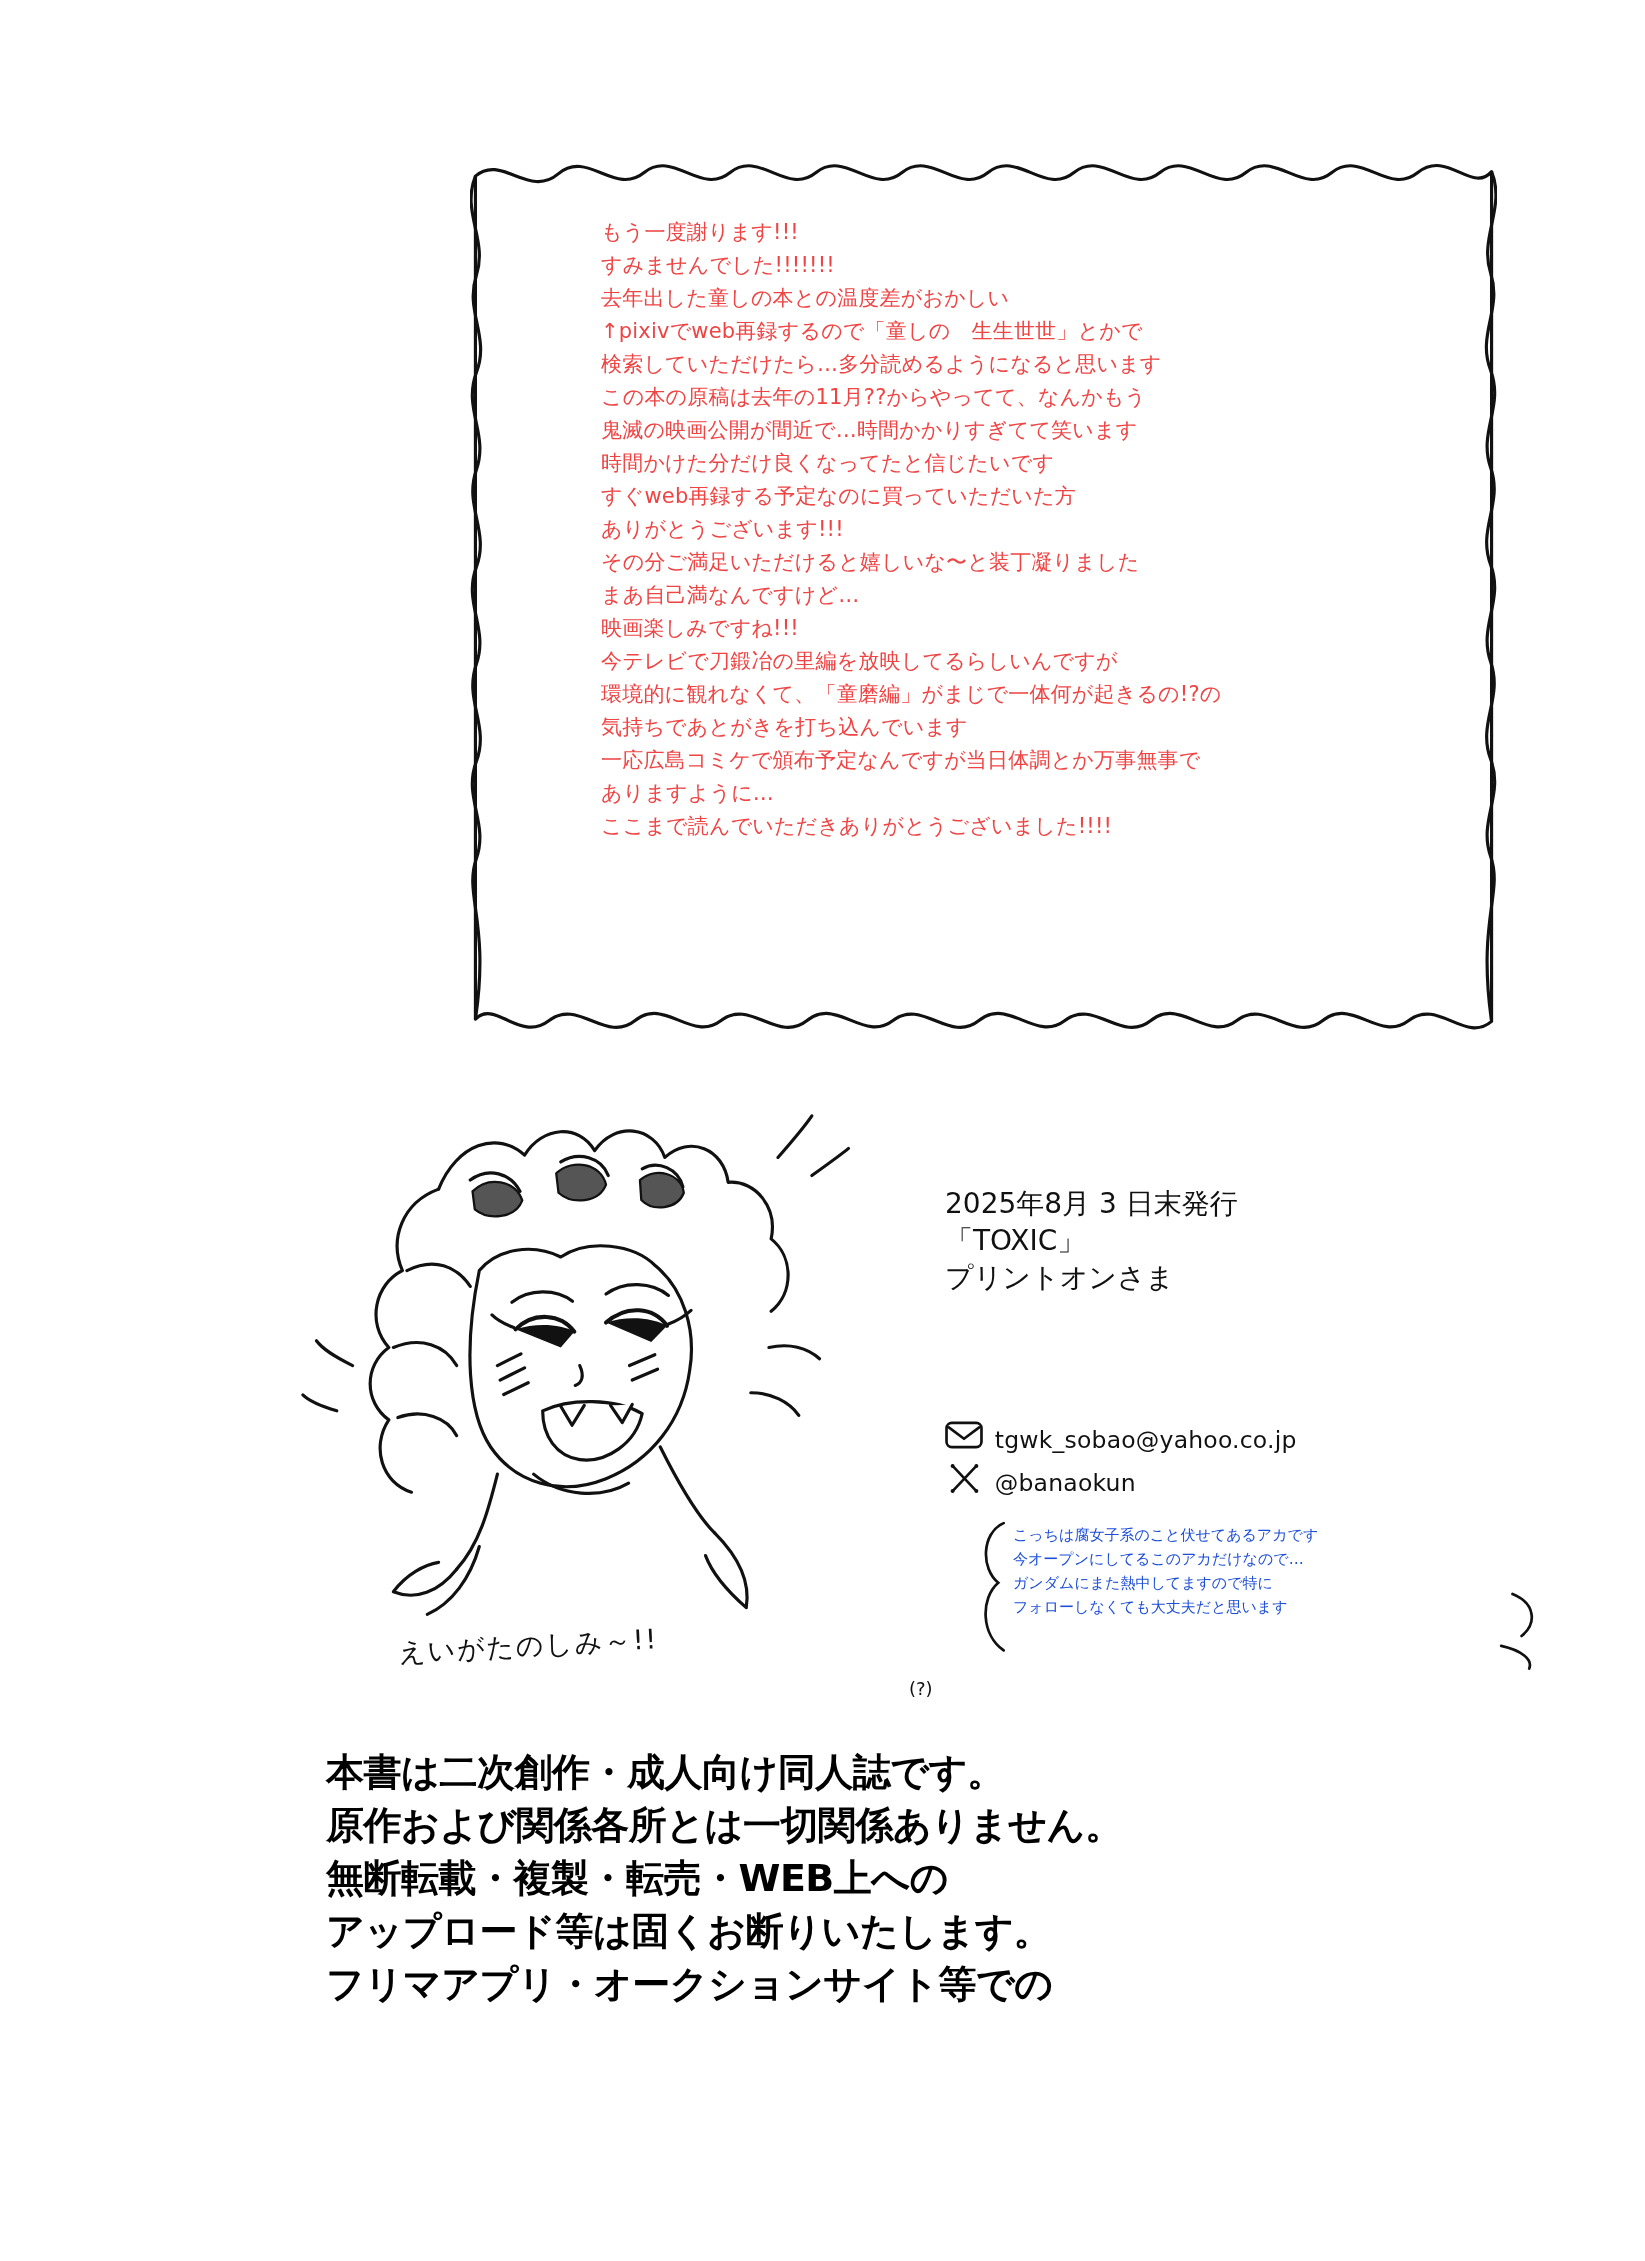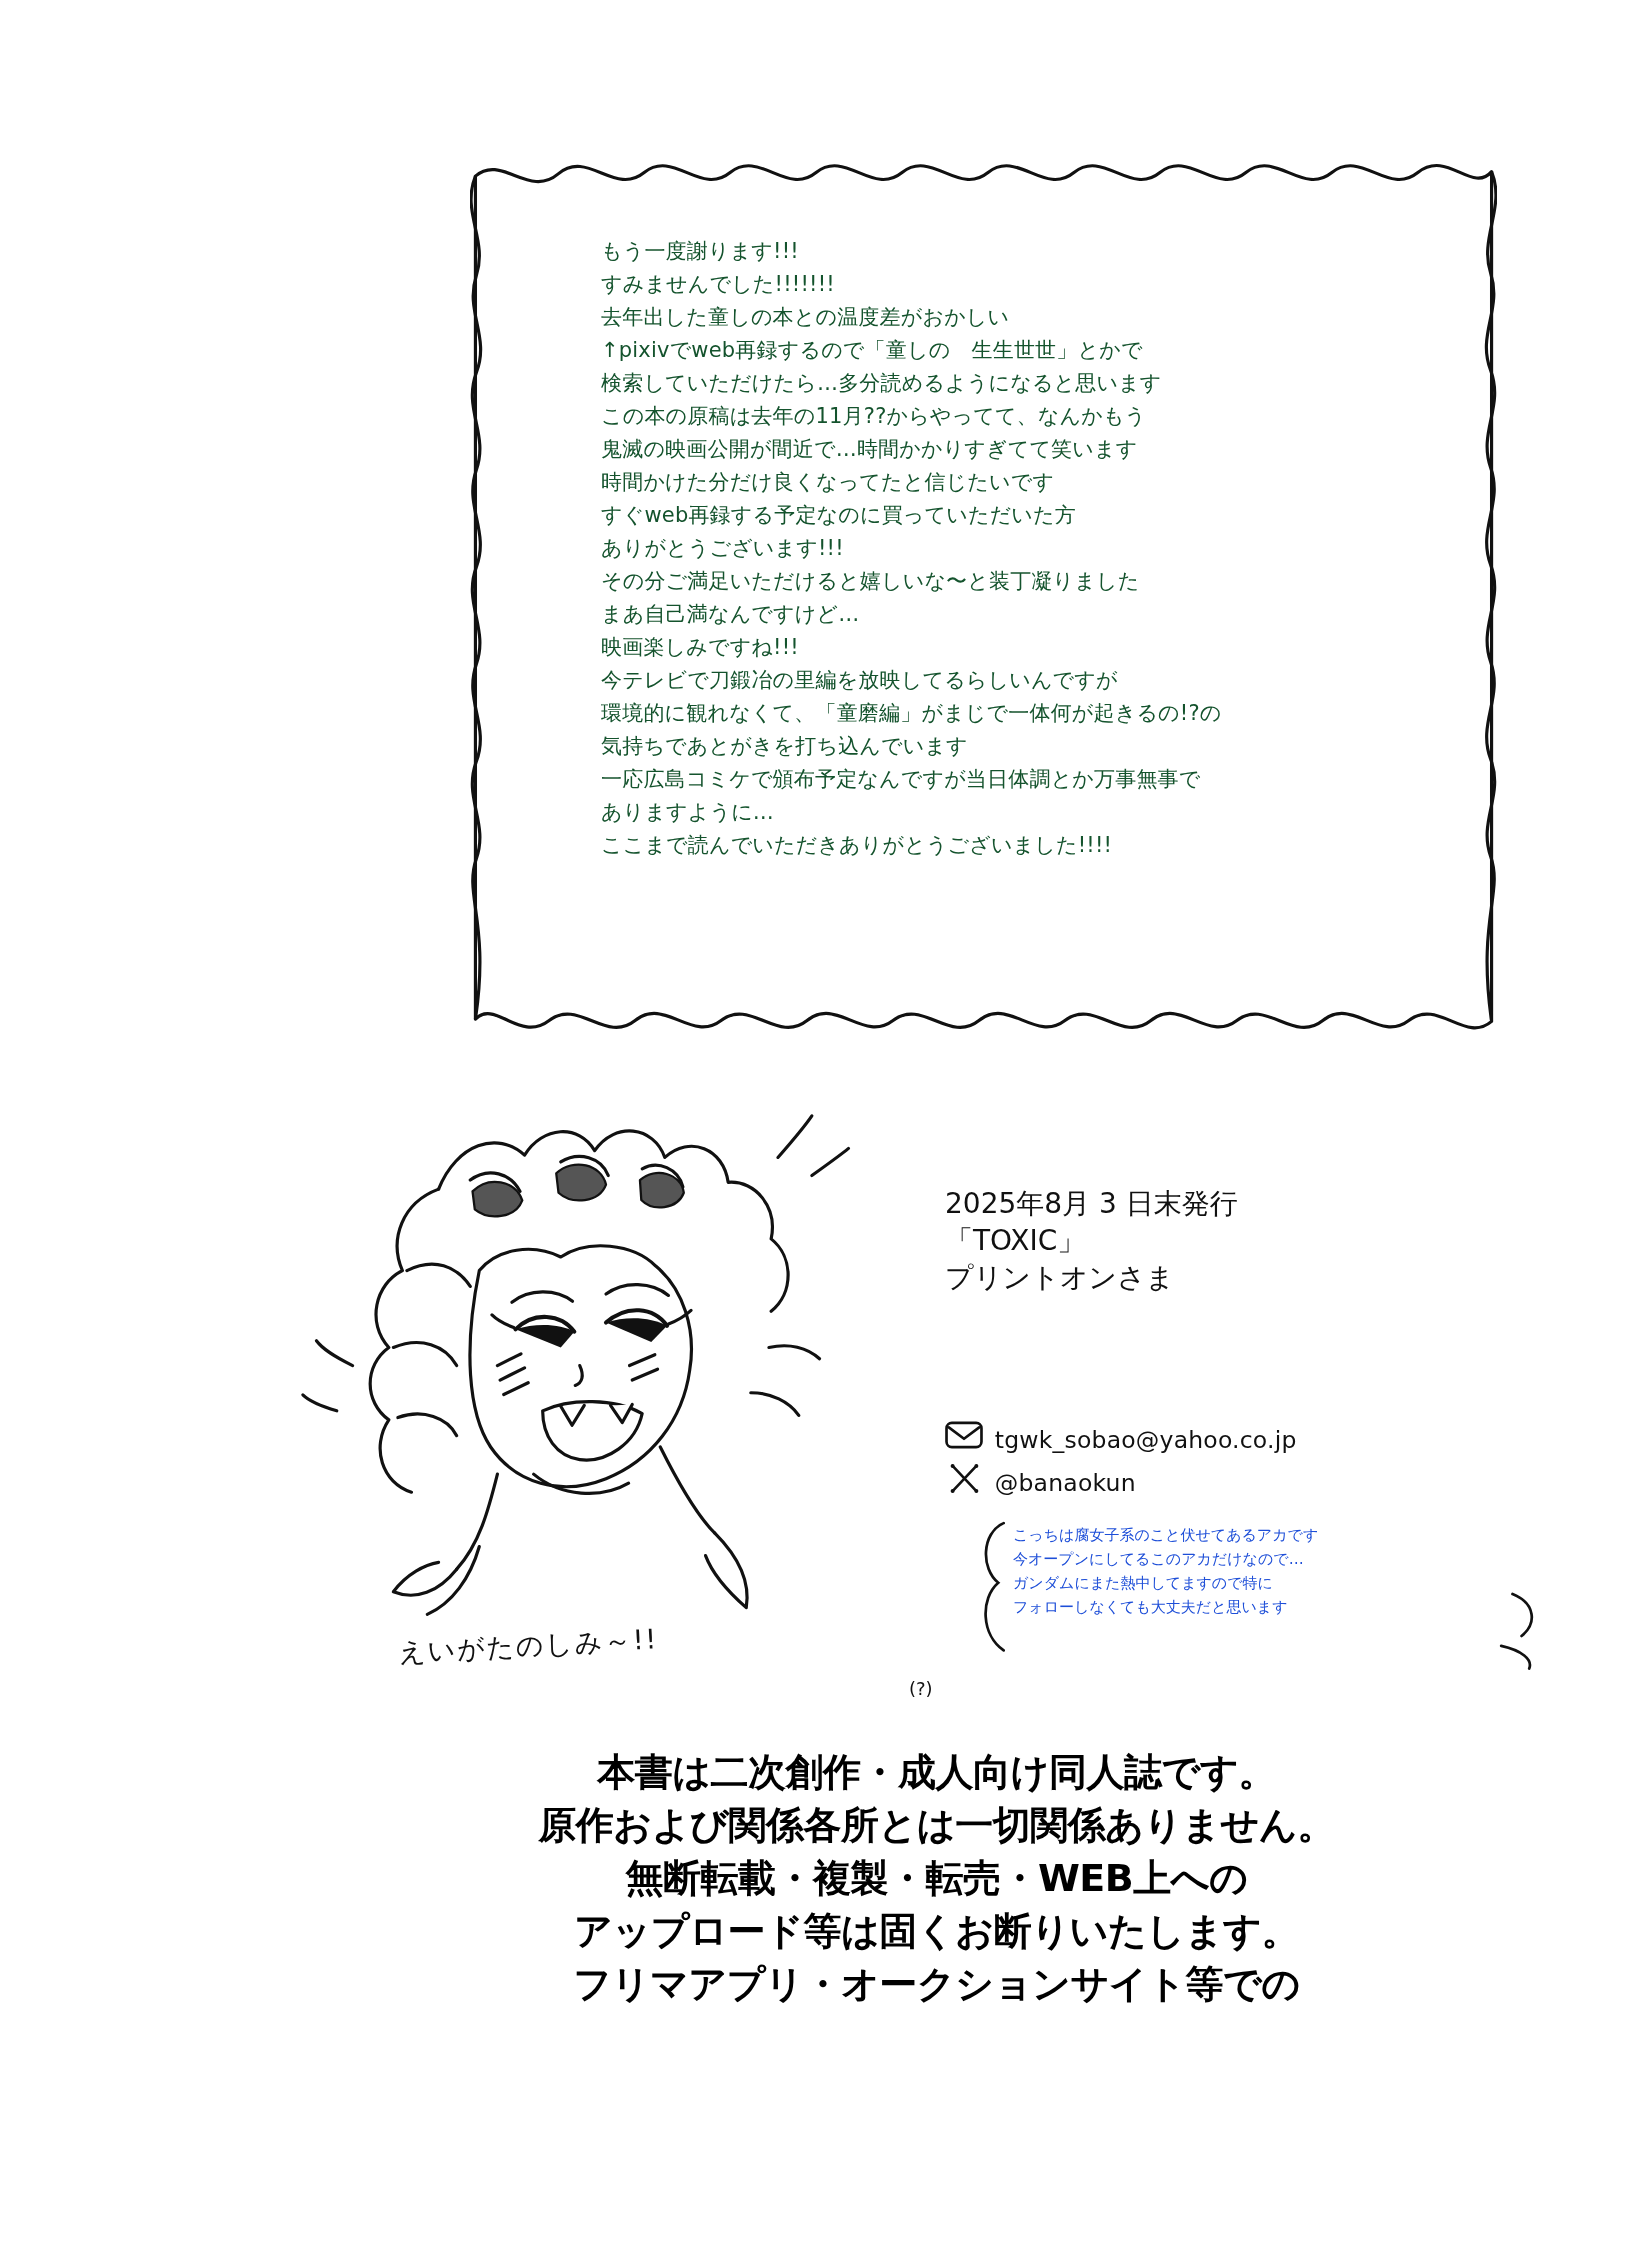--- a/index.html
+++ b/index.html
@@ -26,26 +26,26 @@
   }
   .afterword-frame {
     position: absolute;
     inset: 0;
     width: 100%;
     height: 100%;
   }
   .afterword-text {
     position: absolute;
     left: 131px;
-    top: 86px;
+    top: 67px;
     width: 850px;
     font-size: 21px;
     line-height: 33px;
     letter-spacing: 0.2px;
-    color: #14532d;
+    color: #ef4444;
     white-space: pre-wrap;
     font-family: "DejaVu Sans", sans-serif;
   }
 
   
   .illustration {
     position: absolute;
     left: 244px;
     top: 1076px;
     width: 724px;
@@ -149,21 +149,20 @@
     width: 1221px;
   }
   .notice-line {
     font-size: 38px;
     line-height: 53px;
     font-weight: bold;
     font-family: "DejaVu Sans", sans-serif;
     color: #000;
     letter-spacing: -0.5px;
     white-space: pre;
-    text-align: center;
   }
 </style>
 </head>
 <body>
 
 <div class="afterword-box">
   <svg class="afterword-frame" viewBox="0 0 2270 1980" preserveAspectRatio="none">
     <path d="M12,60
              C 70,10 130,110 195,55
              C 260,0 320,105 385,52

